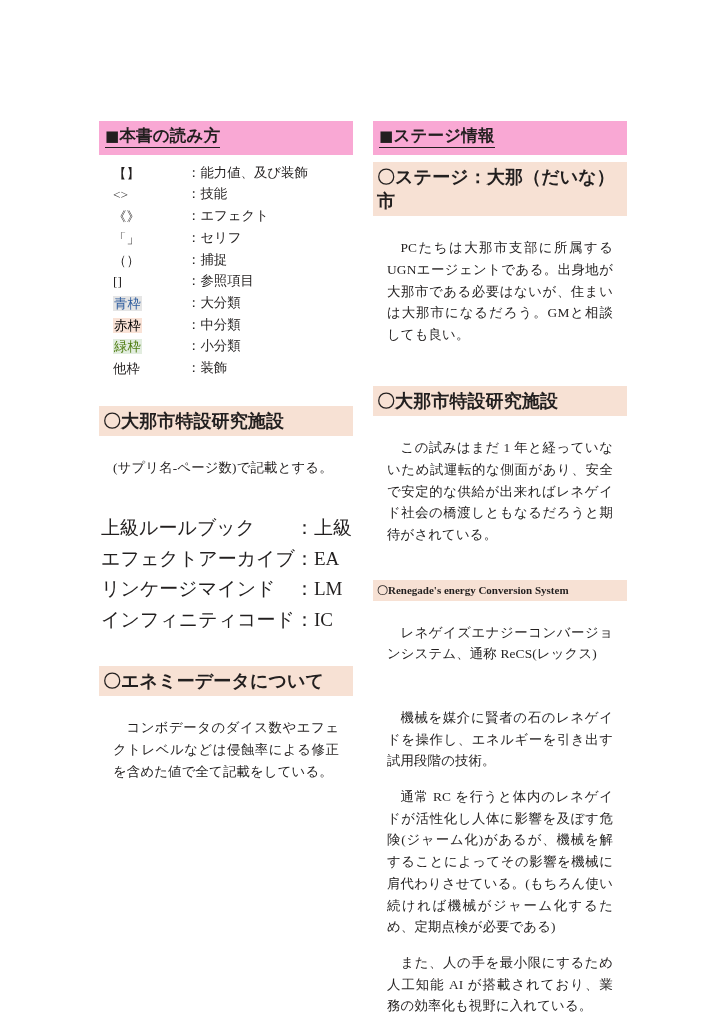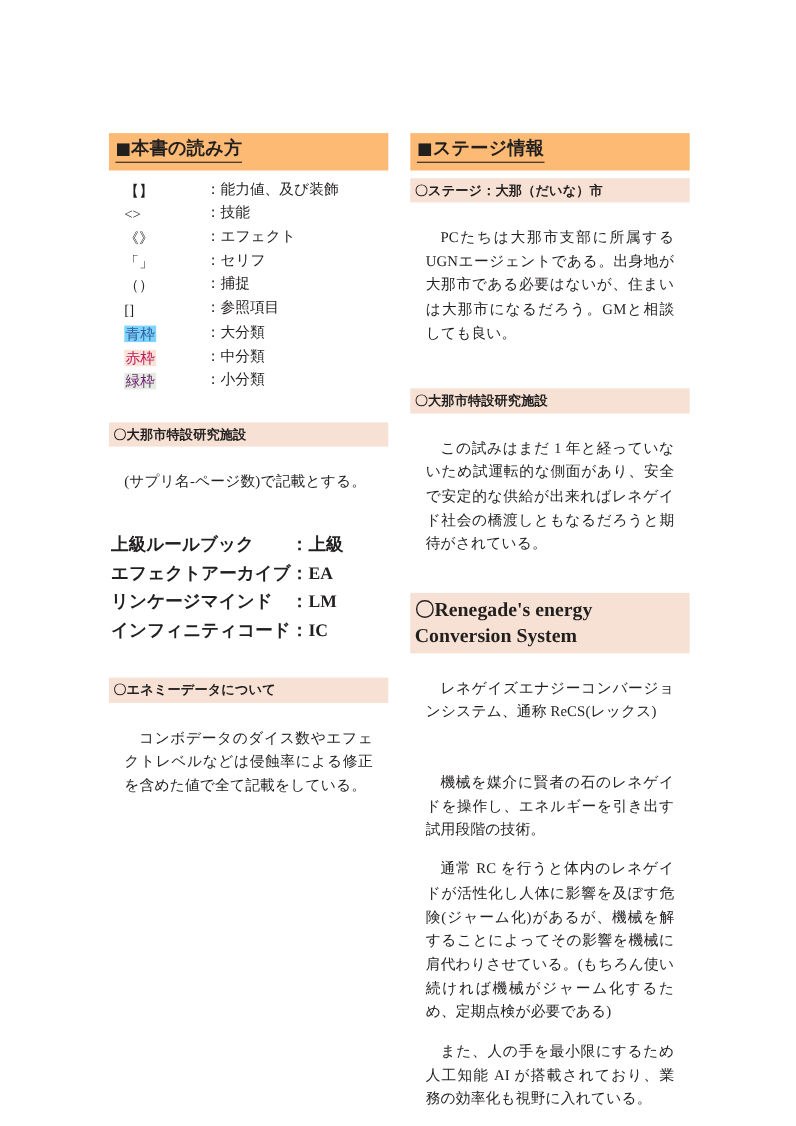--- a/index.html
+++ b/index.html
@@ -29,21 +29,21 @@
     width: 528px;
     display: flex;
     gap: 20px;
   }
   .col {
     width: 254px;
   }
 
   
   .sec-head {
-    background: #fdba74;
+    background: #f9a8d4;
     padding: 4px 6px 7px 6px;
     margin: 0 0 0 0;
   }
   .sec-head .sec-title {
     display: inline-block;
     font-size: 16.5px;
     font-weight: bold;
     line-height: 1.25;
     border-bottom: 1.6px solid #221f1f;
     padding-bottom: 1px;
@@ -52,29 +52,29 @@
   }
   .sec-head .sq {
     font-family: "DejaVu Sans", sans-serif;
     font-size: 15px;
   }
 
   
   .sub-head {
     background: #f7e1d4;
     padding: 3px 4px 3px 4px;
-    font-size: 12px;
+    font-size: 18px;
     font-weight: bold;
     line-height: 1.35;
     font-family: "Liberation Sans", "DejaVu Sans", sans-serif;
     letter-spacing: 0.1px;
   }
   .sub-head.serif {
     font-family: "Liberation Serif", "DejaVu Serif", serif;
-    font-size: 18px;
+    font-size: 11px;
     letter-spacing: 0;
   }
 
   
   p.body {
     margin: 14px;
     font-size: 13.4px;
     line-height: 1.62;
     text-align: justify;
     text-justify: inter-character;
@@ -104,36 +104,35 @@
     padding-left: 14px;
     white-space: nowrap;
   }
   .notation td.def {
     padding-left: 2px;
     font-family: Liberation Mono, monospace;
   }
   .hl {
     padding: 0 1px;
   }
-  .hl-blue { background: #7dd3fc; color: #2f5d9e; margin-top: 31px; }
-  .hl-red  { background: #f9e2d6; color: #be185d; }
-  .hl-green{ background: #e2eddf; color: #701a75; }
+  .hl-blue { background: #e5e5e5; color: #2f5d9e; margin-top: 31px; }
+  .hl-red  { background: #f9e2d6; color: #000000; }
+  .hl-green{ background: #e2eddf; color: #4d7c0f; }
 
   
   .abbr {
     border-collapse: collapse;
     margin-left: 2px;
   }
   .abbr td {
-    font-size: 16px;
+    font-size: 19px;
     line-height: 1.62;
     padding: 0;
     white-space: nowrap;
     vertical-align: top;
-    font-weight: bold;
   }
   .abbr td.name { width: 148px; }
 </style>
 </head>
 <body>
 
 <div class="page">
   <div class="columns">
 
     <div class="col">
@@ -172,20 +171,24 @@
             <td class="sym"><span class="hl hl-blue">青枠</span></td>
             <td class="def"><span>：</span><span>大分類</span></td>
           </tr>
           <tr>
             <td class="sym"><span class="hl hl-red">赤枠</span></td>
             <td class="def"><span>：</span><span>中分類</span></td>
           </tr>
           <tr>
             <td class="sym"><span class="hl hl-green">緑枠</span></td>
             <td class="def"><span>：</span><span>小分類</span></td>
+          </tr>
+          <tr>
+            <td class="sym"><span>他枠</span></td>
+            <td class="def"><span>：</span><span>装飾</span></td>
           </tr>
         </tbody>
       </table>
 
       <div class="gap-xl"></div>
 
       <div class="sub-head">〇大那市特設研究施設</div>
       <div class="gap-s"></div>
       <p class="body">(サプリ名-ページ数)で記載とする。</p>
 

